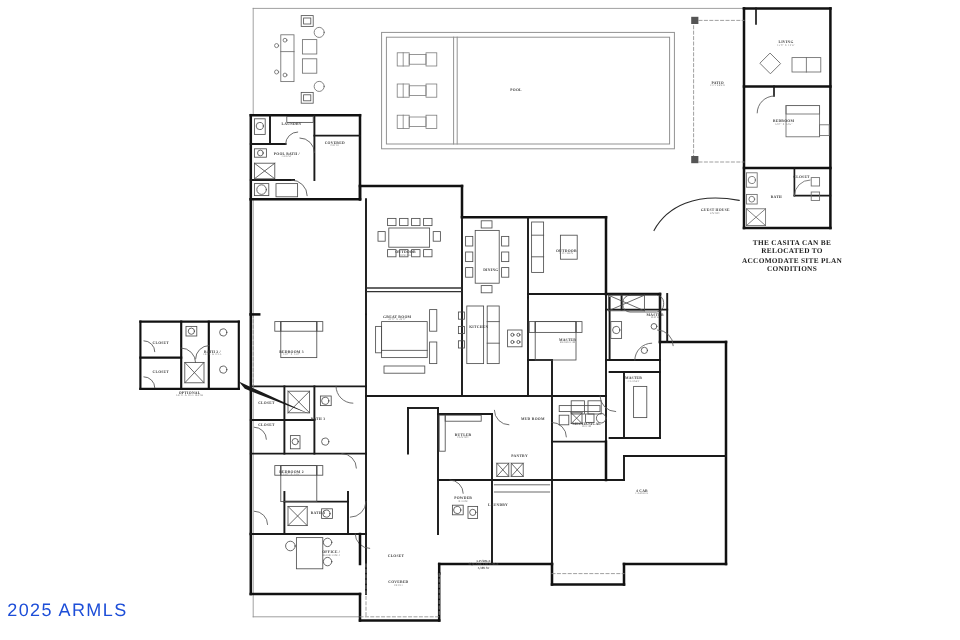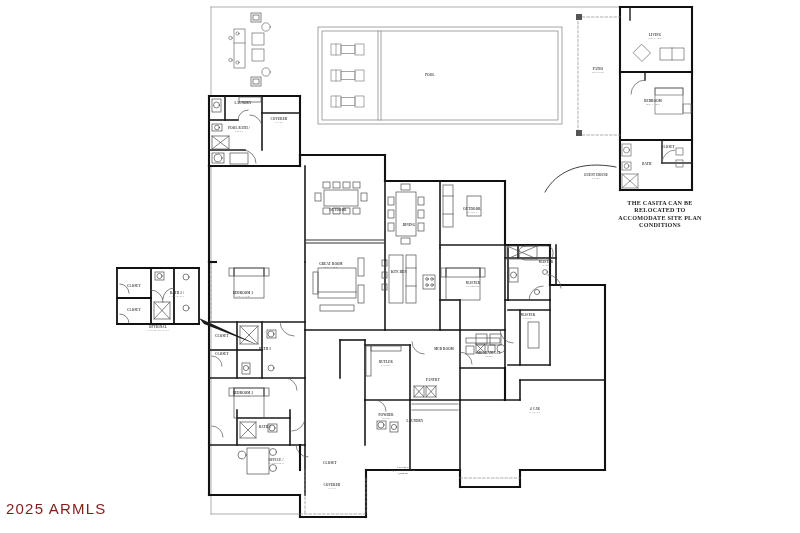--- a/index.html
+++ b/index.html
@@ -12,21 +12,21 @@
        font-family:"Liberation Serif", serif;color:#3a3a3a;
        letter-spacing:.2px;white-space:nowrap;pointer-events:none;}
   .lbl .n{display:block;font-size:3.1px;font-weight:700;}
   .lbl .d{display:block;font-size:2.3px;font-weight:400;color:#6a6a6a;}
 
   .note{position:absolute;text-align:center;line-height:1.22;
         font-size:6.1px;font-weight:700;color:#1d1d1d;
         font-family:"Liberation Serif", serif;letter-spacing:.25px;}
 
   .wm{position:absolute;left:6px;top:500px;font-size:15px;
-      color:#7f1d1d;font-family:"Liberation Sans", sans-serif;
+      color:#1d4ed8;font-family:"Liberation Sans", sans-serif;
       letter-spacing:1.2px;font-weight:400;}
 
   .sqft{position:absolute;text-align:center;line-height:1.15;
         font-size:2.7px;font-weight:700;color:#4a4a4a;
         font-family:"Liberation Serif", serif;}
 </style>
 </head>
 <body>
 
 <svg id="plan" viewBox="0 0 800 533" xmlns="http://www.w3.org/2000/svg" shape-rendering="geometricPrecision">

